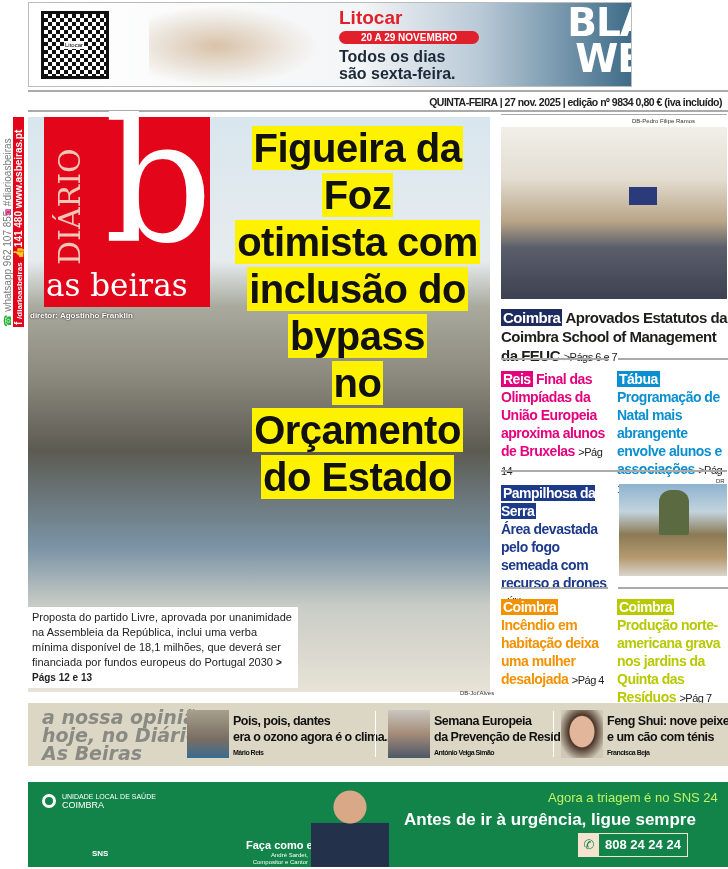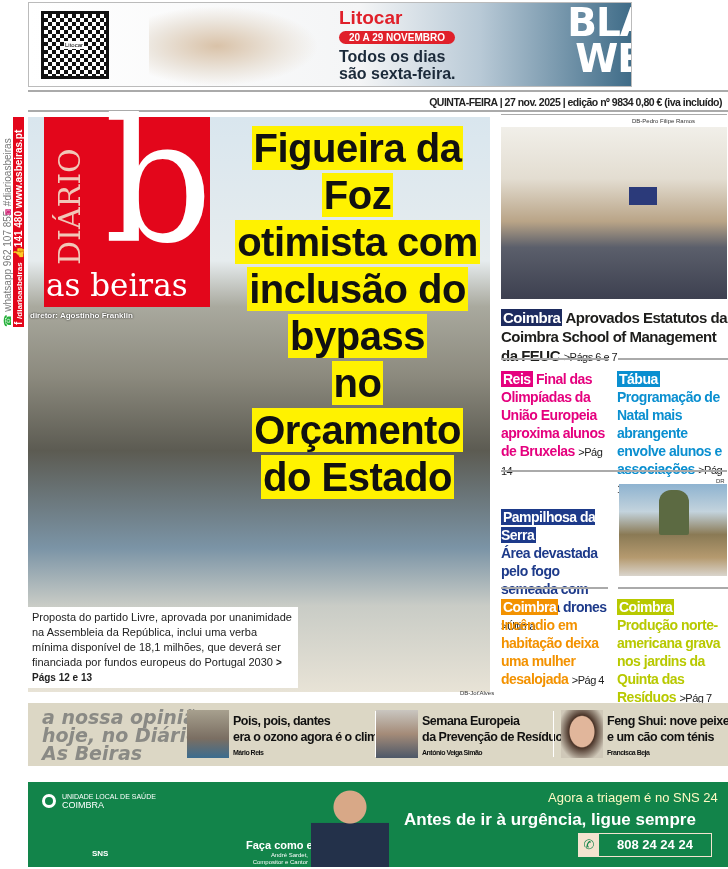--- a/index.html
+++ b/index.html
@@ -5,21 +5,21 @@
 *{box-sizing:border-box;margin:0;padding:0}
 body{width:728px;height:869px;background:#fff;position:relative;overflow:hidden;font-family:"Liberation Sans",sans-serif}
 .abs{position:absolute}
 .cond{font-family:"Liberation Sans Narrow","Liberation Sans",sans-serif;font-weight:bold;letter-spacing:-0.5px}
 
 #topad{left:28px;top:2px;width:604px;height:85px;border:1px solid #bbb;background:linear-gradient(90deg,#fff 0%,#f4f5f6 55%,#b8c9d6 75%,#3f6c88 100%);overflow:hidden}
 #qr{left:12px;top:8px;width:68px;height:68px;background:repeating-conic-gradient(#111 0 25%,#fff 0 50%) 0 0/8px 8px;border:3px solid #111}
 #qr .lbl{position:absolute;left:20px;top:27px;background:#fff;font-size:6px;padding:1px}
 #figures{left:120px;top:3px;width:170px;height:80px;background:radial-gradient(ellipse at 40% 50%,#d9c2a8 0,#ece6de 45%,transparent 70%)}
 #litocar{left:310px;top:4px;color:#e0202a;font-weight:bold;font-size:19px}
-#dates{left:310px;top:28px;background:#e0202a;color:#fff;font-size:10px;font-weight:bold;padding:1px 10px;border-radius:8px}
+#dates{left:310px;top:28px;background:#e0202a;color:#fff;font-size:10px;font-weight:bold;padding:1px 22px;border-radius:8px}
 #slogan{left:310px;top:45px;color:#1b2a3a;font-weight:bold;font-size:16px;line-height:17px}
 #bw{left:520px;top:2px;color:#fff;font-weight:900;font-size:39px;line-height:36px;font-family:"DejaVu Sans",sans-serif;text-align:center;width:175px;letter-spacing:-1px}
 #dateline{right:6px;top:96px;font-size:10.5px;font-weight:bold;color:#222}
 .rule{height:2px;background:#aaa}
 
 #side{left:0;top:117px;width:26px;height:210px}
 .vert{position:absolute;transform:rotate(-90deg);transform-origin:left top;white-space:nowrap;font-size:10px}
 
 #mainimg{left:28px;top:117px;width:462px;height:575px;background:linear-gradient(180deg,#d9e6ee 0%,#e6ecee 25%,#a9a99e 33%,#8c8a7e 45%,#5c5b52 58%,#7b94a6 75%,#c9ccc6 85%,#e8e3d6 100%)}
 #logo{left:44px;top:117px;width:166px;height:190px;background:#e3061b}
@@ -39,21 +39,21 @@
 .story{position:absolute}
 .tag{color:#fff;padding:0 2px}
 .ref{color:#222;font-size:11px;font-weight:normal}
 #s1{left:501px;top:308px;width:226px;font-size:15px;line-height:19px;color:#1d1d1b}
 #s1 .tag{background:#1d2b5f}
 .hr{position:absolute;height:2px;background:#aaa}
 #s2{left:501px;top:370px;width:110px;font-size:14px;line-height:18px;color:#e5007e}
 #s2 .tag{background:#e5007e}
 #s3{left:617px;top:370px;width:112px;font-size:14px;line-height:18px;color:#0a8fd0}
 #s3 .tag{background:#0a8fd0}
-#s4{left:501px;top:508px;width:115px;font-size:14px;line-height:18px;color:#1d3a8a}
+#s4{left:501px;top:484px;width:115px;font-size:14px;line-height:18px;color:#1d3a8a}
 #s4 .tag{background:#1d3a8a}
 #drone{left:619px;top:484px;width:108px;height:92px;background:linear-gradient(180deg,#8eb3d0 0%,#c3d3dd 30%,#8a7a55 55%,#b59a6f 80%,#d9d4cc 100%)}
 #drone .p{position:absolute;left:40px;top:6px;width:30px;height:45px;background:#5c6a42;border-radius:12px 12px 2px 2px}
 #drcredit{left:716px;top:478px;font-size:6px;color:#333}
 #s5{left:501px;top:598px;width:112px;font-size:14px;line-height:18px;color:#f39200}
 #s5 .tag{background:#f39200}
 #s6{left:617px;top:598px;width:112px;font-size:14px;line-height:18px;color:#b8c900}
 #s6 .tag{background:#b8c900}
 
 #opinion{left:28px;top:703px;width:700px;height:63px;background:#dcd7c5}
@@ -65,25 +65,25 @@
 .sep{position:absolute;top:8px;width:1px;height:46px;background:#fff}
 
 #botad{left:28px;top:782px;width:700px;height:85px;background:#12844a;color:#fff}
 #botad .ulogo{position:absolute;left:14px;top:12px;width:14px;height:14px;border-radius:50%;border:3px solid #fff}
 #botad .uls{position:absolute;left:34px;top:10px;font-size:7px;line-height:9px}
 #botad .uls b{font-size:9px;font-weight:normal}
 #botad .foot{position:absolute;left:14px;top:67px;font-size:8px;font-weight:bold}
 #botad .faca{position:absolute;left:218px;top:57px;font-size:11px;font-weight:bold}
 #botad .who{position:absolute;left:212px;top:70px;font-size:6px;text-align:right;width:68px;line-height:7px}
 #botad .person{position:absolute;left:283px;top:4px;width:78px;height:81px;background:radial-gradient(circle at 50% 26%,#d8a887 0 16px,transparent 17px),linear-gradient(180deg,transparent 45%,#23314a 46%)}
-#botad .l1{position:absolute;left:520px;top:8px;font-size:13px;color:#fef9c3}
+#botad .l1{position:absolute;left:520px;top:8px;font-size:13px;color:#bef264}
 #botad .l2{position:absolute;left:376px;top:28px;font-size:17px;font-weight:bold}
 #botad .phone{position:absolute;left:550px;top:51px;border:1px solid #f3e3cf;height:24px;display:flex}
 #botad .phone .ic{background:#f3e3cf;color:#12844a;width:20px;text-align:center;font-size:13px;line-height:22px}
-#botad .phone .n{padding:0 18px;font-size:13px;font-weight:bold;line-height:22px}
+#botad .phone .n{padding:0 6px;font-size:13px;font-weight:bold;line-height:22px}
 </style>
 </head>
 <body>
 
 <div id="topad" class="abs">
   <div id="qr" class="abs">
       <span class="lbl">Litocar</span>
     </div>
   <div id="figures" class="abs"></div>
   <div id="litocar" class="abs">Litocar</div>
@@ -190,21 +190,21 @@
   <div class="sep" style="left:165px"></div>
   <div class="op cond" style="left:159px;width:165px">
     <div class="ph" style="background:linear-gradient(180deg,#a7a08e,#7a6e62 60%,#3b6c8f)"></div>
     <div class="t">
         <div>Pois, pois, dantes</div>
         <div>era o ozono agora é o clima...</div>
       </div>
     <div class="a">Mário Reis</div>
   </div>
   <div class="sep" style="left:347px"></div>
-  <div class="op cond" style="left:348px;width:170px">
+  <div class="op cond" style="left:360px;width:170px">
     <div class="ph" style="background:linear-gradient(180deg,#c9c6c0,#a48b78 50%,#4d5868)"></div>
     <div class="t">
         <div>Semana Europeia</div>
         <div>da Prevenção de Resíduos</div>
       </div>
     <div class="a">António Veiga Simão</div>
   </div>
   <div class="sep" style="left:525px"></div>
   <div class="op cond" style="left:533px;width:165px">
     <div class="ph" style="background:radial-gradient(ellipse at 50% 45%,#e1b69b 0 12px,#4a3428 13px,#cfc8b8 24px)"></div>

